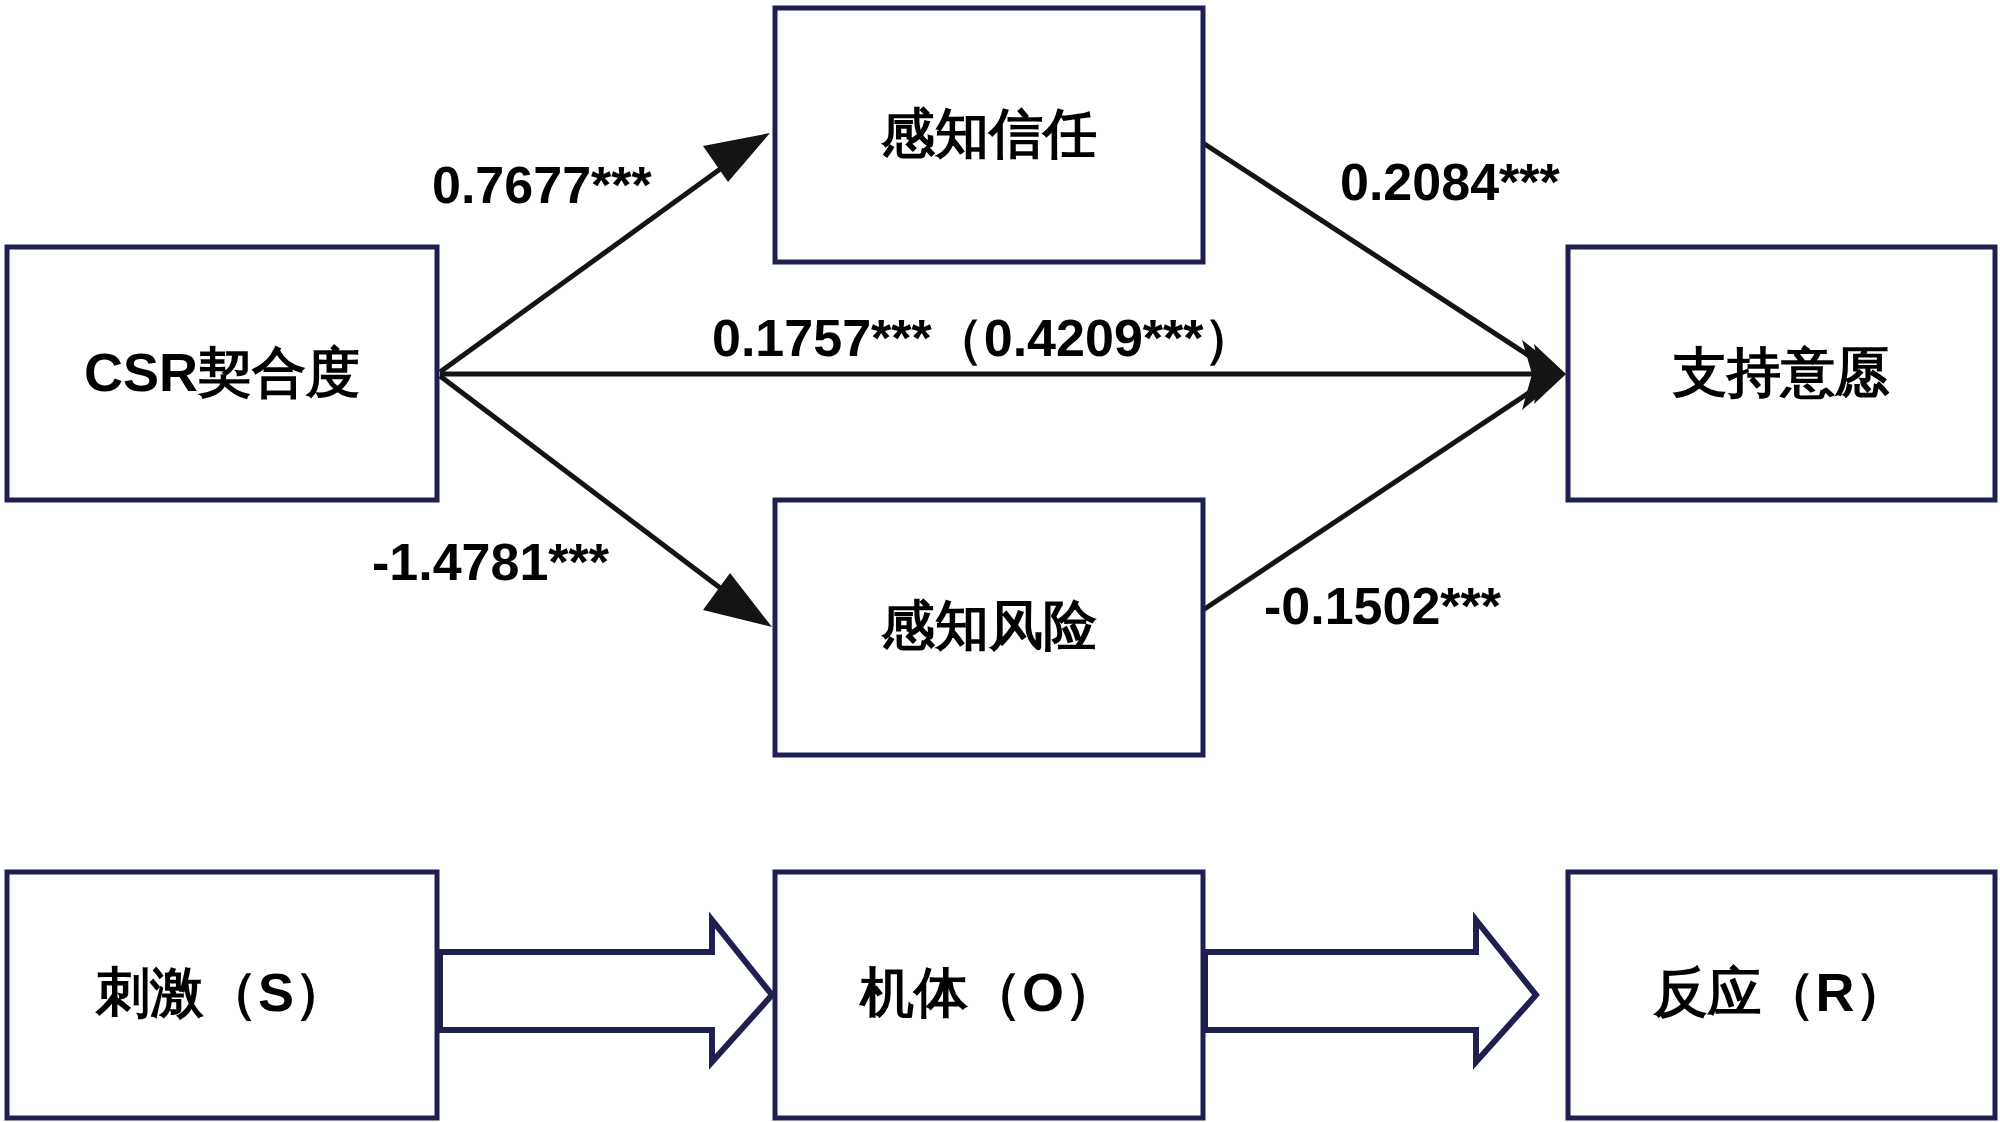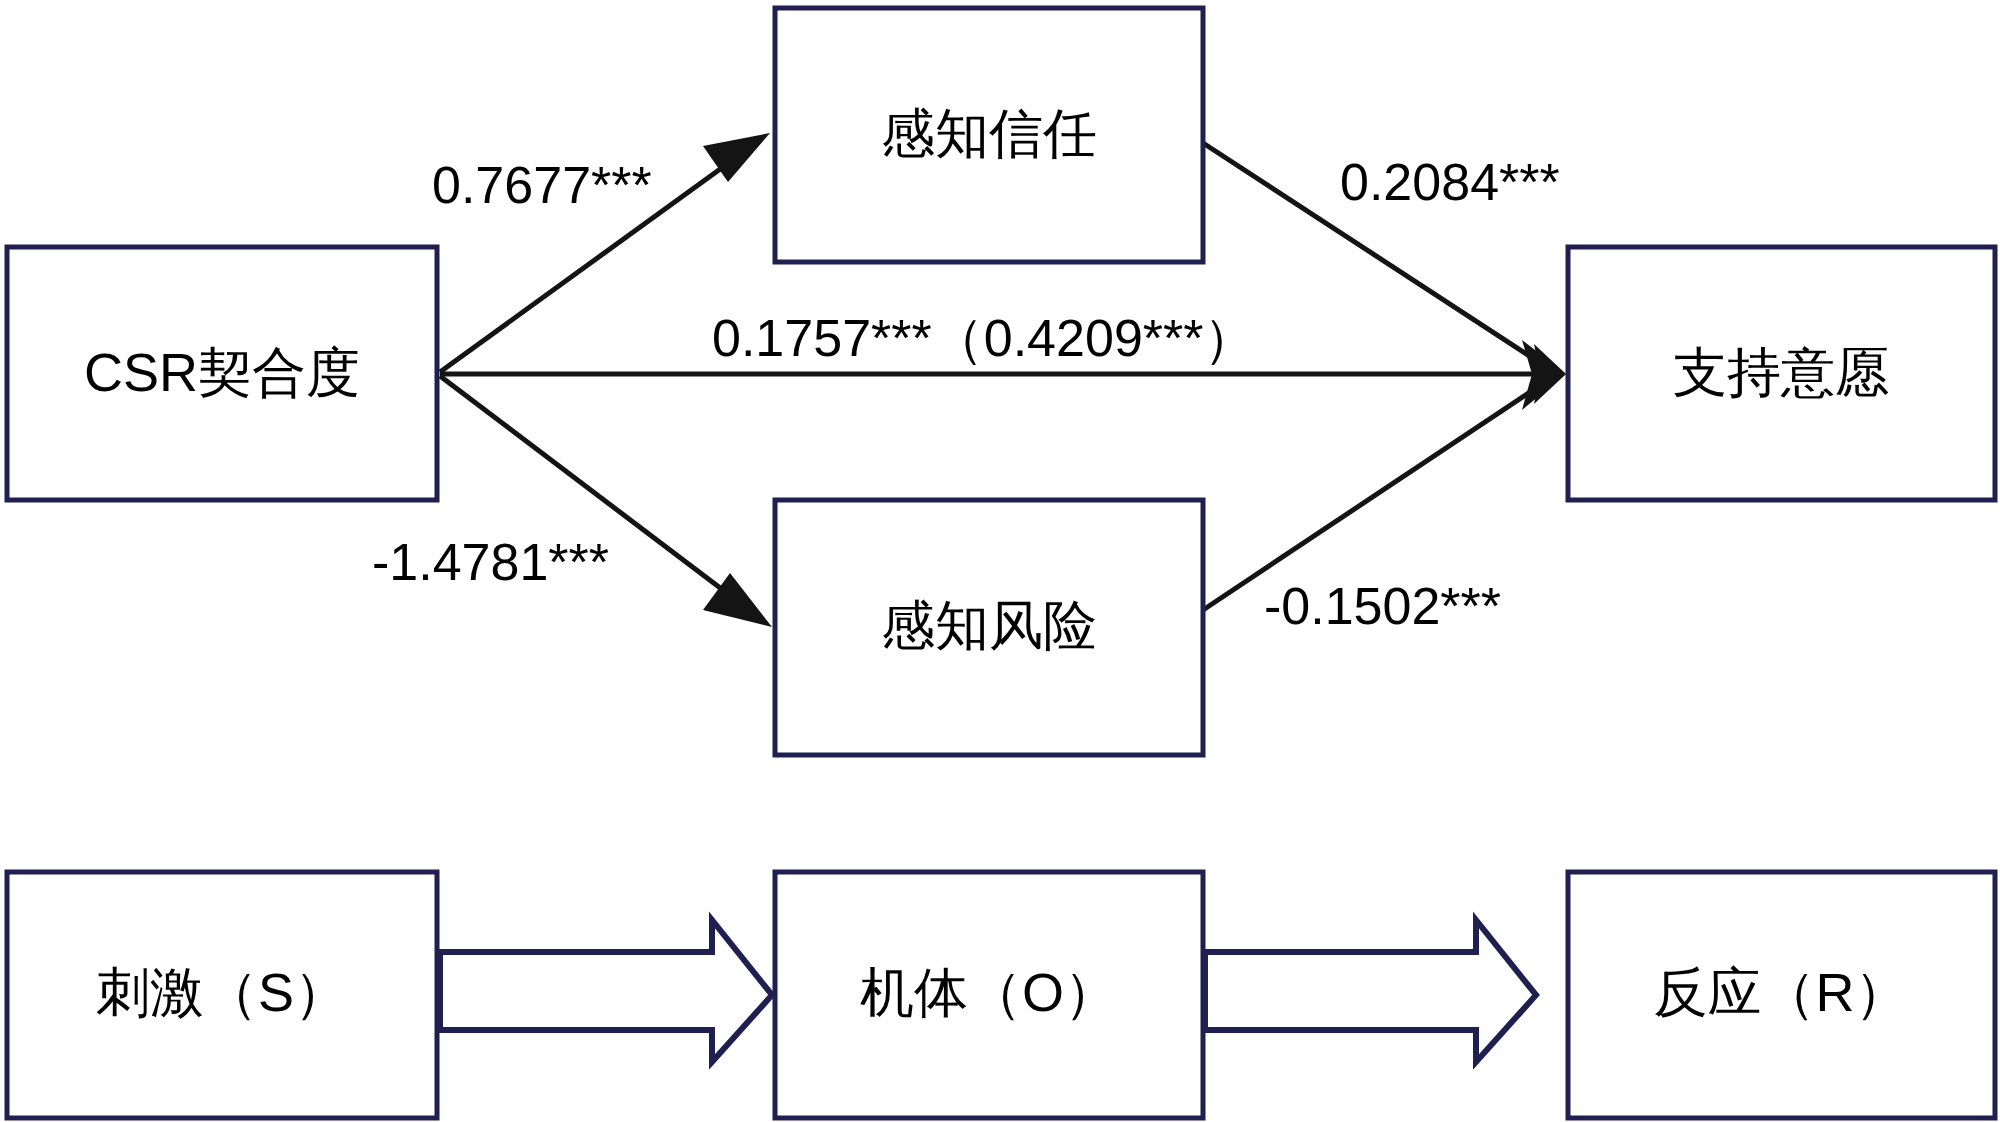--- a/index.html
+++ b/index.html
@@ -11,20 +11,21 @@
     width: 2000px;
     height: 1122px;
     font-family: "Liberation Sans", "DejaVu Sans", sans-serif;
     overflow: hidden;
   }
   #diagram-root {
     position: relative;
     width: 2000px;
     height: 1028px;
     background: #ffffff;
+    font-weight: bold;
   }
   svg.diagram {
     display: block;
     width: 2000px;
     height: 1122px;
   }
   .node-rect {
     fill: #ffffff;
     stroke: #1f2050;
     stroke-width: 5;

